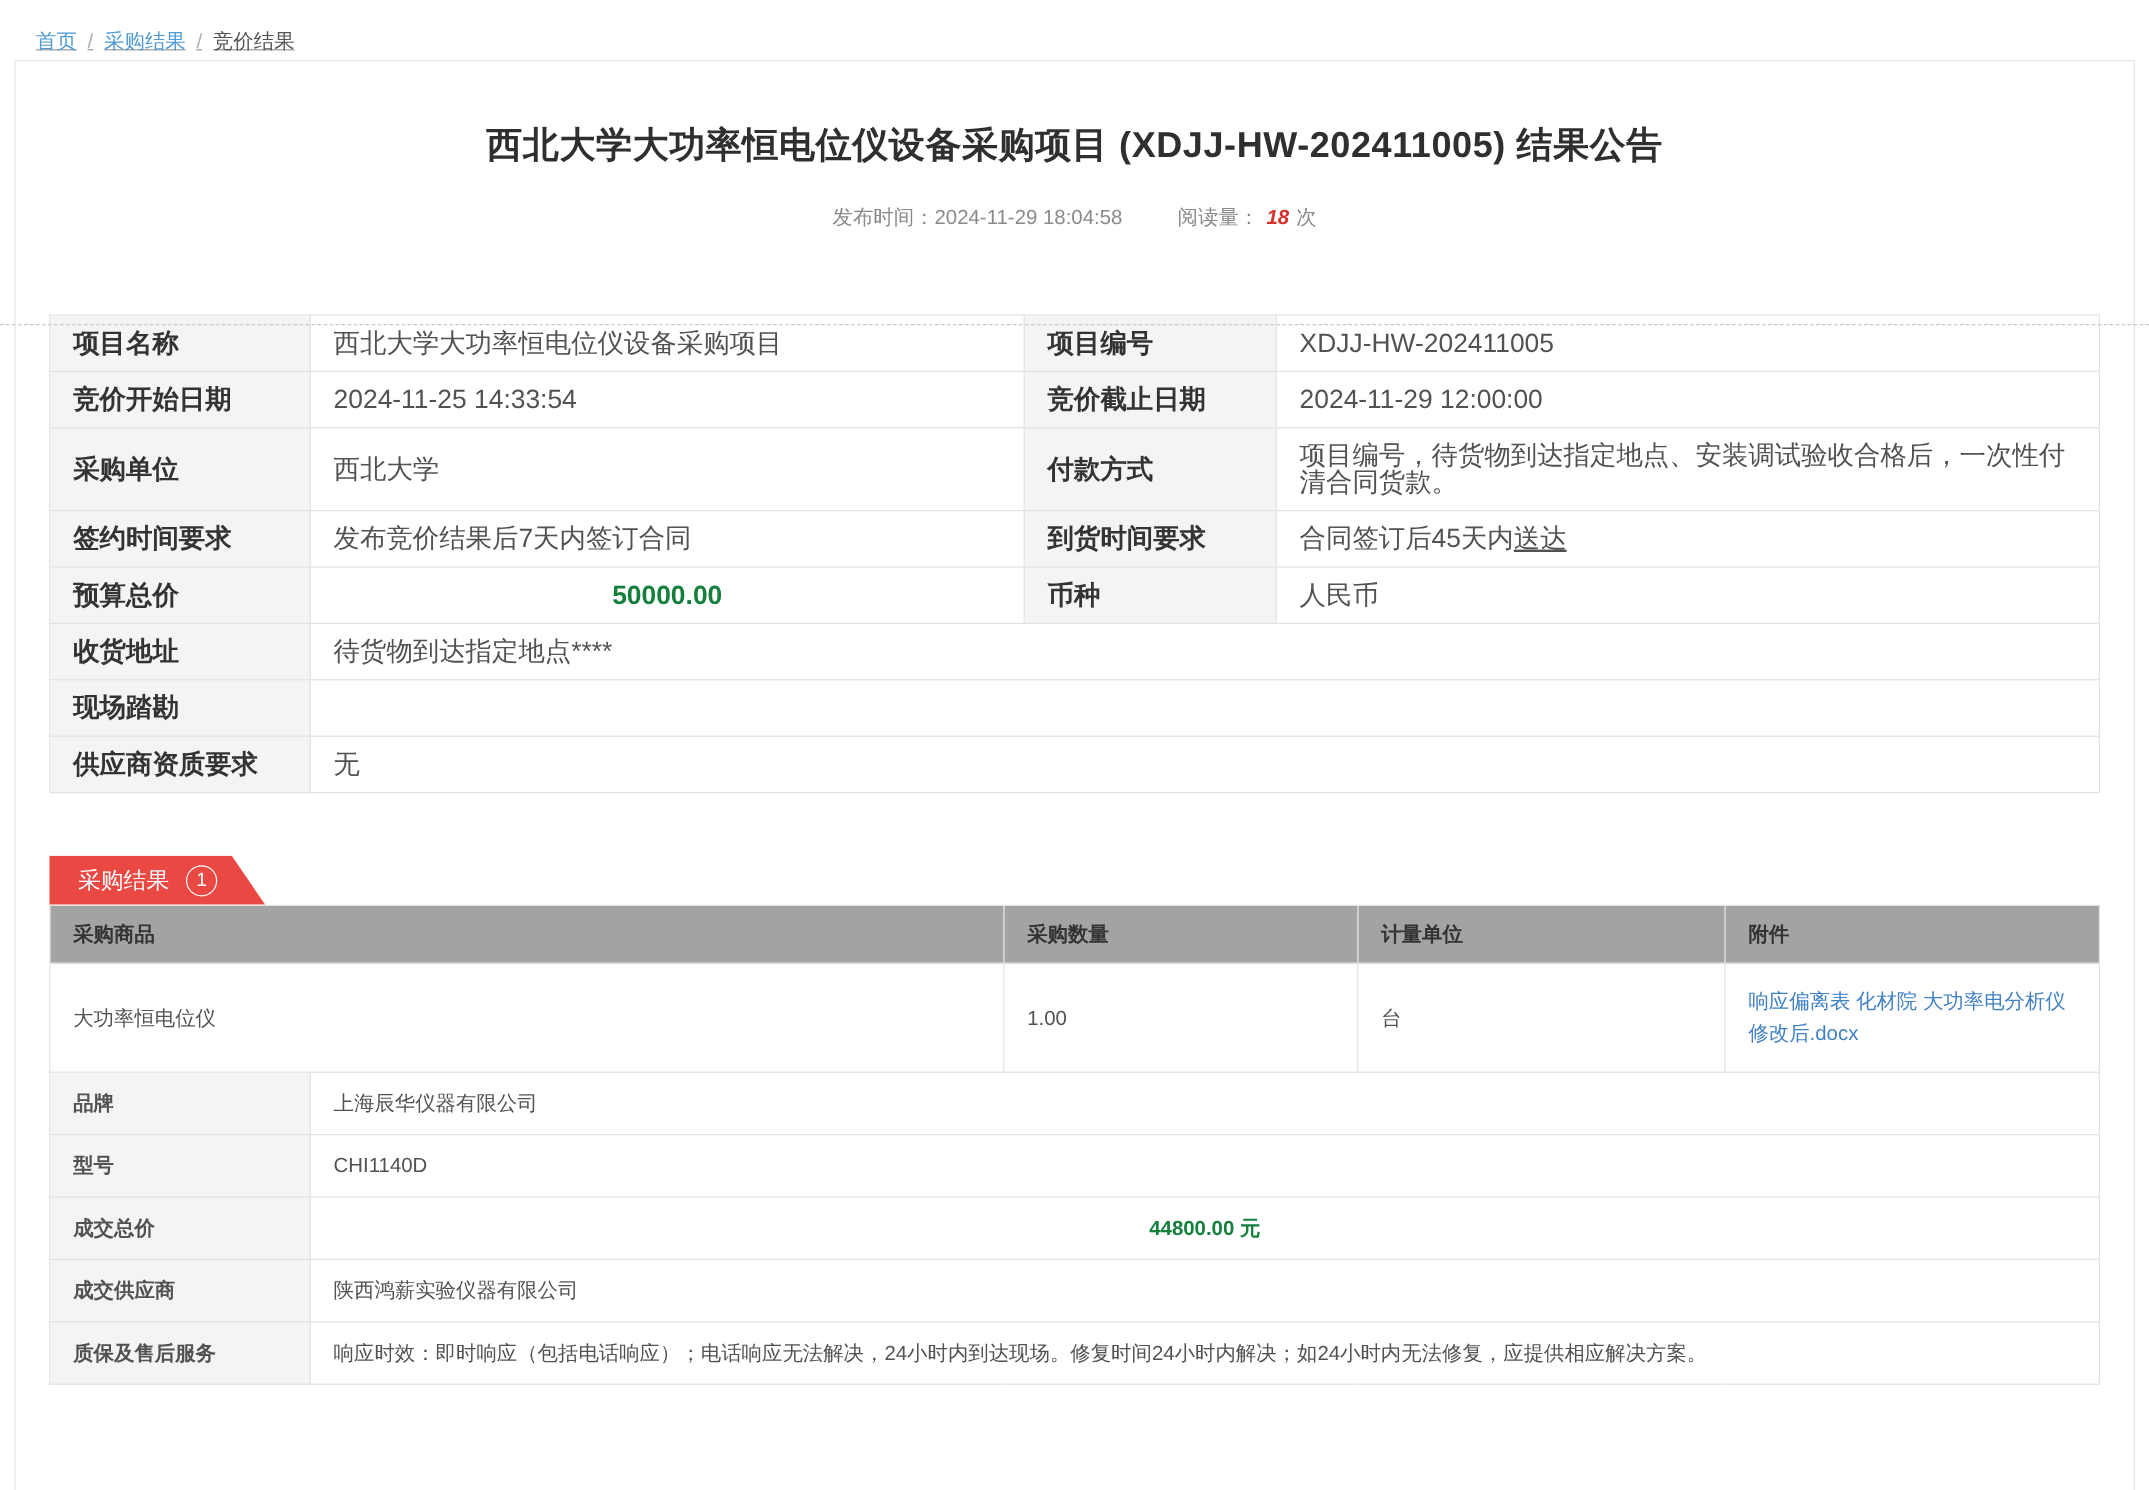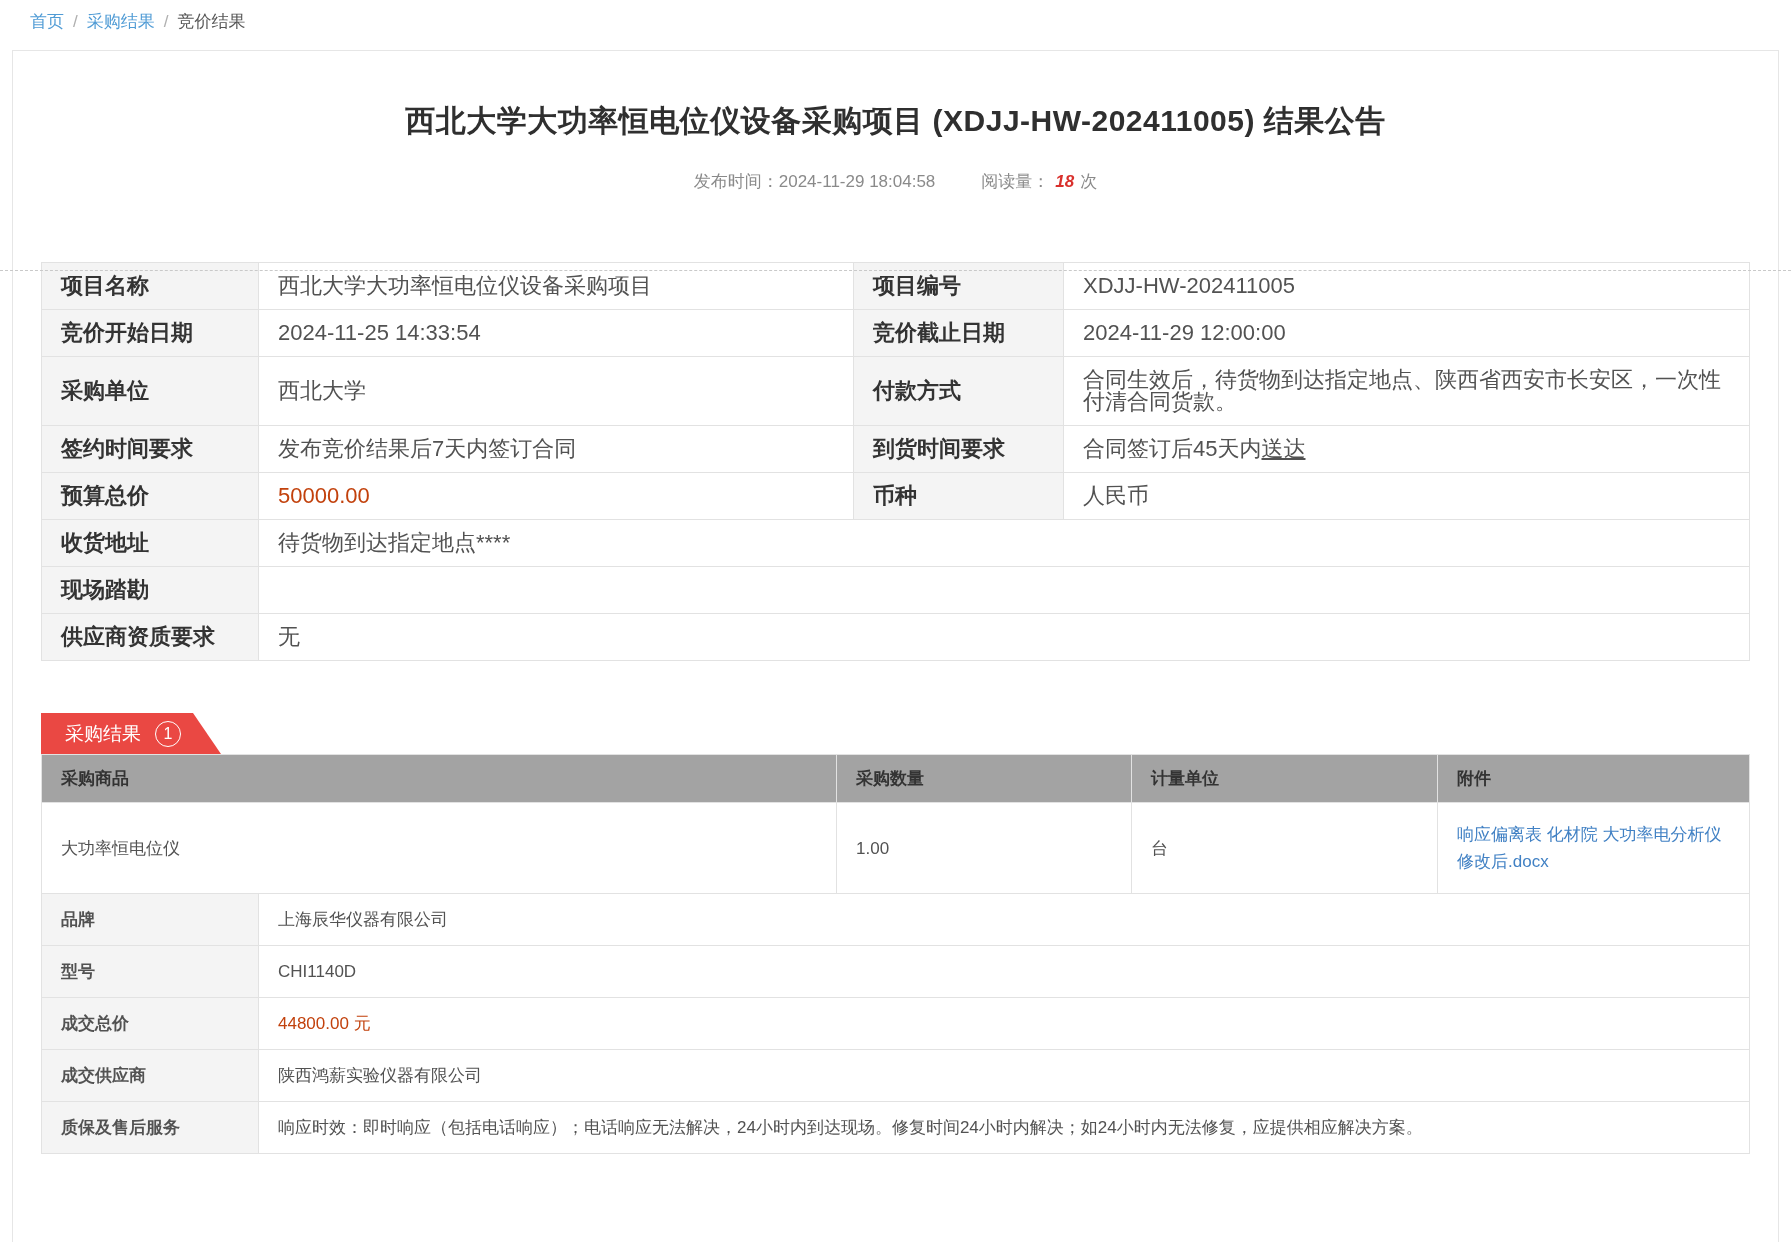--- a/index.html
+++ b/index.html
@@ -1,20 +1,20 @@
 <!DOCTYPE html>
 <html><head>
 <meta charset="utf-8">
 <style>
   * { margin:0; padding:0; box-sizing:border-box; }
   html,body { width:1791px; height:1242px; overflow:hidden; background:#fff;
     font-family:"Liberation Sans","DejaVu Sans",sans-serif; }
 
   
-  .breadcrumb { padding:10px 0 0 30px; font-size:17px; color:#999; }
+  .breadcrumb { padding:23px 0 0 30px; font-size:17px; color:#999;text-decoration:underline; }
   .breadcrumb a { color:#4f9bd5; text-decoration:none; cursor:pointer; }
   .breadcrumb .sep { color:#b0b0b0; margin:0 9px; }
   .breadcrumb .current { color:#555; }
 
   
   .card { position:absolute; left:12px; right:12px; top:50px; height:1420px;
     background:#fff; border:1px solid #e6e6e6; }
 
   .title { margin-top:50px; text-align:center; font-size:30px; font-weight:700;
     color:#2f2f2f; letter-spacing:0.5px; }
@@ -26,21 +26,21 @@
   .dashed-divider { position:absolute; top:270px; left:0; width:1791px;
     border-top:1px dashed #c9c9c9; z-index:5; }
 
   
   table { border-collapse:collapse; table-layout:fixed; }
   .info-table { margin:69px 28px 0; width:calc(100% - 56px); }
   .info-table td { border:1px solid #e2e2e2; padding:12px 19px; font-size:22px;
     line-height:22px; vertical-align:middle; word-break:break-all; }
   td.label { background:#f4f4f4; font-weight:700; color:#333; }
   td.value { color:#525252;border-radius:16px; }
-  .value.red { color:#c2410c; font-weight:400; }
+  .value.red { color:#15803d; font-weight:700;text-align:center; }
   .payment-cell { line-height:30px; }
   .u { text-decoration:underline; }
 
   
   .ribbon-wrap { margin:52px 28px 0; height:41px; }
   .ribbon { display:inline-flex; align-items:center; background:#ea4843; color:#fff;
     font-size:19px; height:41px; padding:0 40px 0 24px;
     clip-path:polygon(0 0, calc(100% - 28px) 0, 100% 100%, 0 100%); }
   .ribbon-num { width:26px; height:26px; border:1px solid #fff; border-radius:50%;
     display:flex; align-items:center; justify-content:center; font-size:16px;
@@ -88,21 +88,21 @@
     <tr>
       <td class="label">竞价开始日期</td>
       <td class="value">2024-11-25 14:33:54</td>
       <td class="label">竞价截止日期</td>
       <td class="value">2024-11-29 12:00:00</td>
     </tr>
     <tr>
       <td class="label">采购单位</td>
       <td class="value">西北大学</td>
       <td class="label">付款方式</td>
-      <td class="value payment-cell">合同生效后，待货物到达指定地点、陕西省西安市长安区，一次性付清合同货款。</td>
+      <td class="value payment-cell">项目编号，待货物到达指定地点、安装调试验收合格后，一次性付清合同货款。</td>
     </tr>
     <tr>
       <td class="label">签约时间要求</td>
       <td class="value">发布竞价结果后7天内签订合同</td>
       <td class="label">到货时间要求</td>
       <td class="value"><span>合同签订后45天内</span><span class="u">送达</span></td>
     </tr>
     <tr>
       <td class="label">预算总价</td>
       <td class="value red">50000.00</td>

